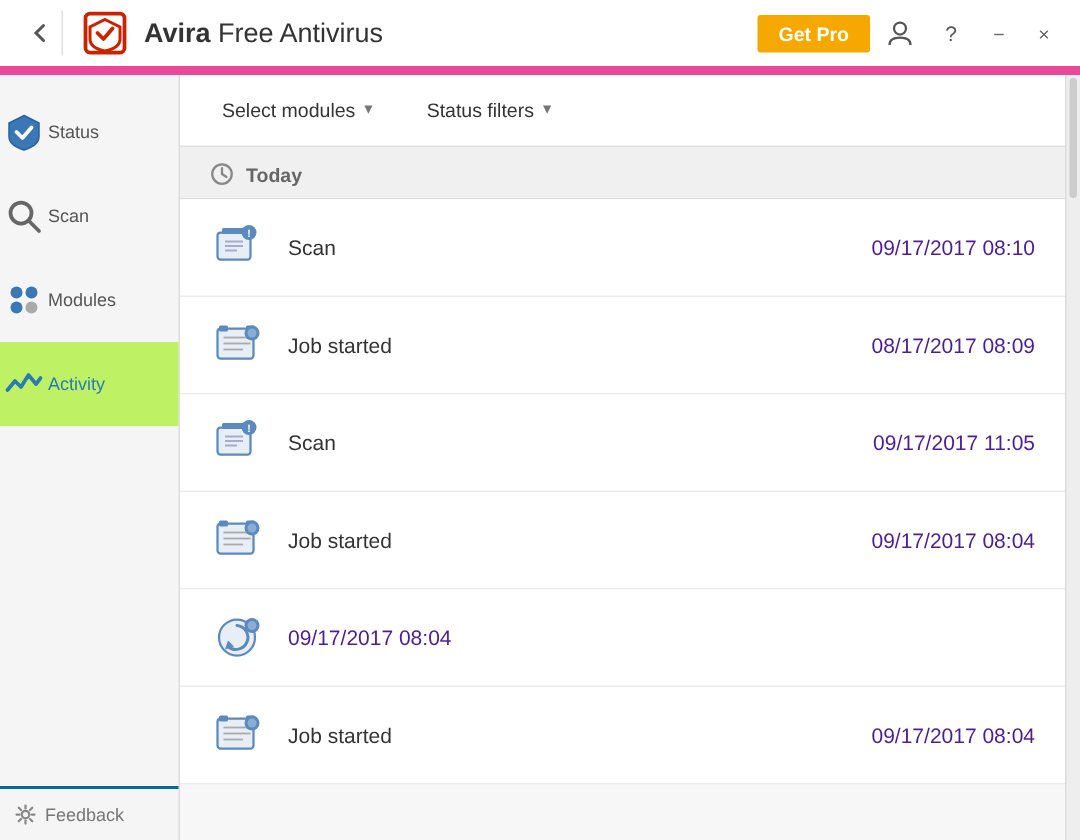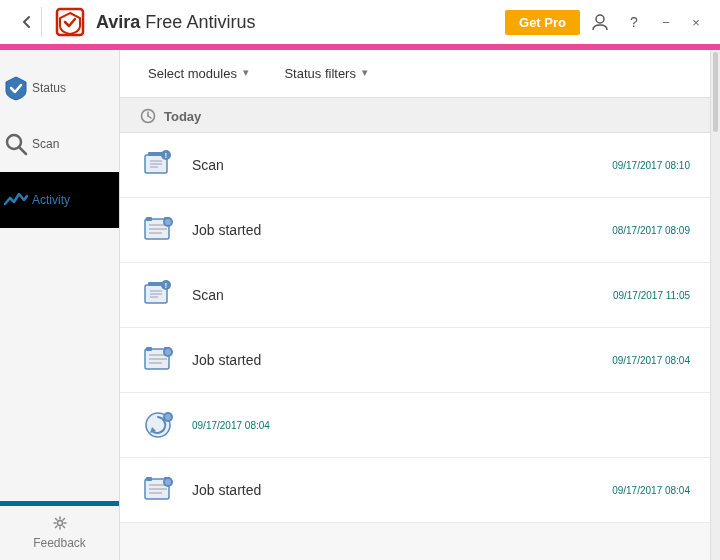--- a/index.html
+++ b/index.html
@@ -107,41 +107,40 @@
       flex-direction: row;
       align-items: center;
       padding: 12px 0;
       cursor: pointer;
       color: #555;
       font-size: 12px;
       gap: 0;
     }
     .sidebar-item.active {
       color: #2a7ab5;
-      background: #000000;
+      background: #bef264;
     }
     .sidebar-item .icon-wrap {
       width: 32px;
       height: 32px;
       display: flex;
       align-items: center;
       justify-content: center;
     }
     .sidebar-footer {
       margin-top: auto;
       width: 100%;
-      border-top: 5px solid #0369a1;
+      border-top: 2px solid #0369a1;
       padding: 10px;
       display: flex;
       align-items: center;
       gap: 6px;
       font-size: 12px;
       color: #777;
       cursor: pointer;
-      flex-direction: column;
     }
 
     
     .content {
       flex: 1;
       background: #fff;
       display: flex;
       flex-direction: column;
       overflow: hidden;
     }
@@ -204,22 +203,22 @@
       justify-content: center;
       margin-right: 16px;
       flex-shrink: 0;
     }
     .activity-label {
       flex: 1;
       font-size: 14px;
       color: #333;
     }
     .activity-time {
-      font-size: 10px;
-      color: #0f766e;
+      font-size: 14px;
+      color: #4c1d95;
     }
 
     
     .activity-area::-webkit-scrollbar { width: 8px; }
     .activity-area::-webkit-scrollbar-track { background: #f0f0f0; }
     .activity-area::-webkit-scrollbar-thumb { background: #ccc; border-radius: 4px; }
 
     
     svg { display: block; }
   </style>
@@ -274,20 +273,31 @@
     <div class="sidebar-item">
       <div class="icon-wrap">
         <svg width="28" height="28" viewBox="0 0 28 28">
           <circle cx="12" cy="12" r="7" fill="none" stroke="#666" stroke-width="2.5"></circle>
           <line x1="17" y1="17" x2="24" y2="24" stroke="#666" stroke-width="2.5" stroke-linecap="round"></line>
         </svg>
       </div>
       <span>Scan</span>
     </div>
 
+    <div class="sidebar-item">
+      <div class="icon-wrap">
+        <svg width="28" height="28" viewBox="0 0 28 28">
+          <circle cx="9" cy="9" r="4" fill="#3a78b5"></circle>
+          <circle cx="19" cy="9" r="4" fill="#3a78b5"></circle>
+          <circle cx="9" cy="19" r="4" fill="#3a78b5"></circle>
+          <circle cx="19" cy="19" r="4" fill="#aaa"></circle>
+        </svg>
+      </div>
+      <span>Modules</span>
+    </div>
 
 
     <div class="sidebar-item active">
       <div class="icon-wrap">
         <svg width="28" height="28" viewBox="0 0 28 28">
           <polyline points="3,18 8,12 12,16 17,8 22,14 25,10" fill="none" stroke="#2a7ab5" stroke-width="2.5" stroke-linecap="round" stroke-linejoin="round"></polyline>
         </svg>
       </div>
       <span>Activity</span>
     </div>

